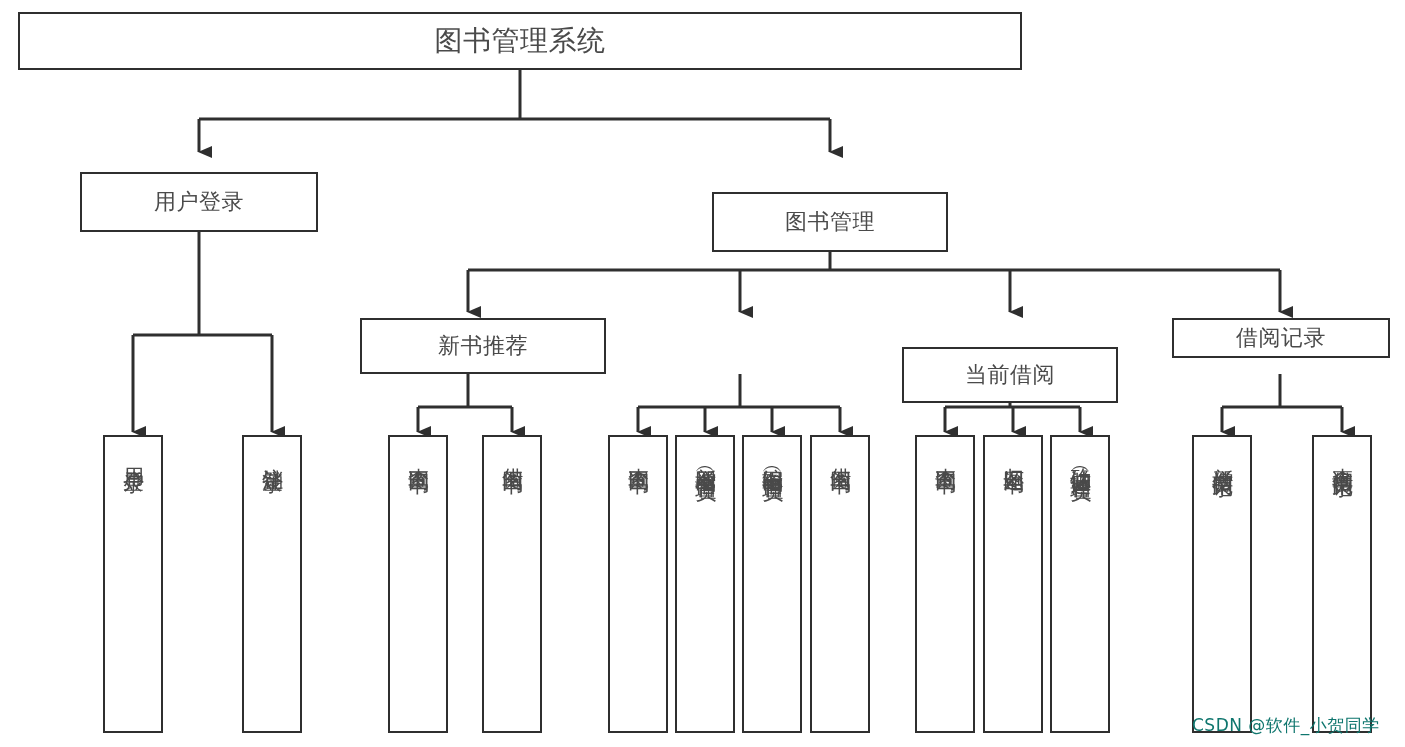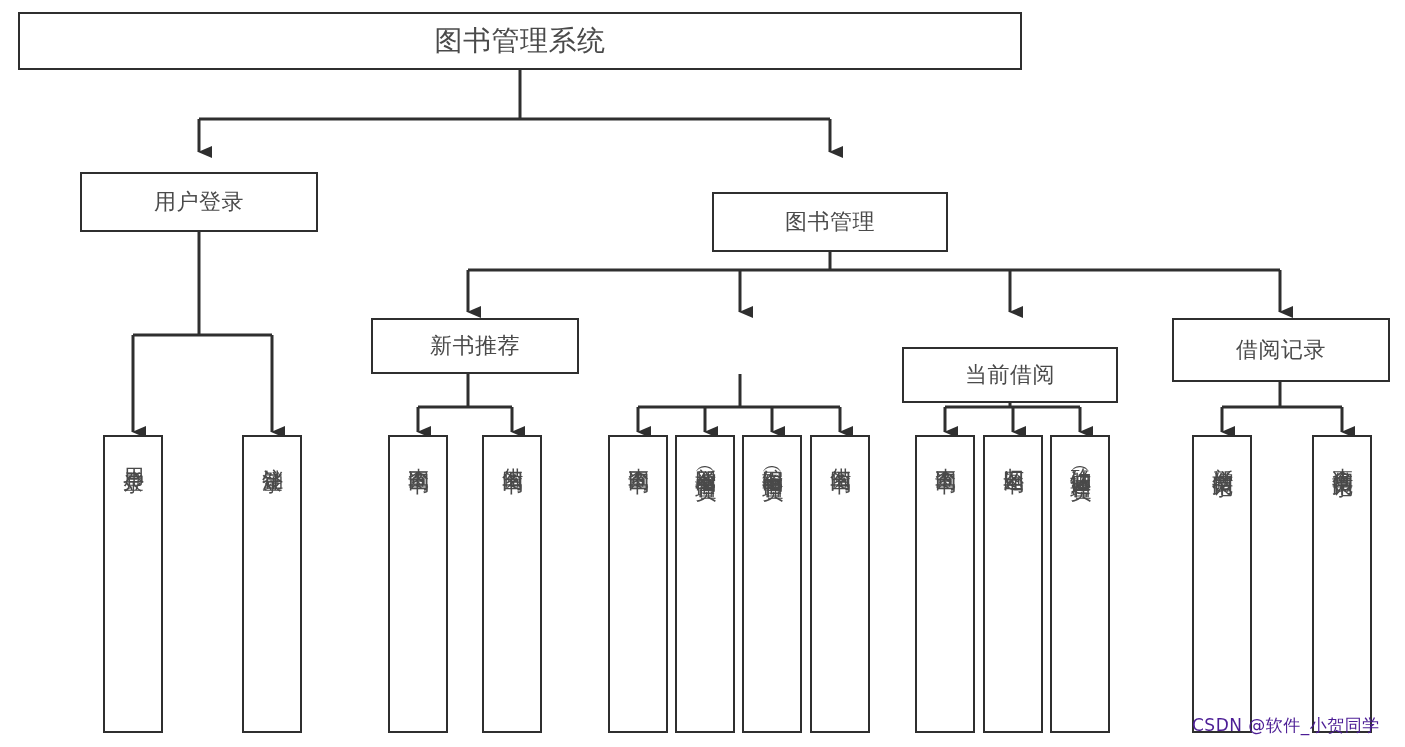--- a/index.html
+++ b/index.html
@@ -57,21 +57,21 @@
     writing-mode: vertical-rl;
     text-orientation: upright;
     white-space: nowrap;
     letter-spacing: 2px;
   }
   .watermark {
     position: absolute;
     left: 1192px;
     top: 714px;
     font-size: 17px;
-    color: #4c1d95;
+    color: #0f766e;
     white-space: nowrap;
     letter-spacing: 0.5px;
   }
 </style>
 </head>
 <body>
 
 <div id="canvas">
 
   <svg class="edges" viewBox="0 0 1405 747" xmlns="http://www.w3.org/2000/svg">
@@ -129,30 +129,30 @@
   </div>
 
   <div class="node horiz" style="left:80px; top:172px; width:238px; height:60px;">
     <span class="label">用户登录</span>
   </div>
 
   <div class="node horiz" style="left:712px; top:172px; width:236px; height:60px;margin-top:20px;">
     <span class="label">图书管理</span>
   </div>
 
-  <div class="node horiz" style="left:371px; top:318px; width:208px; height:56px;">
+  <div class="node horiz" style="left:360px; top:318px; width:246px; height:56px;">
     <span class="label">新书推荐</span>
   </div>
 
 
   <div class="node horiz" style="left:902px; top:318px; width:216px; height:56px;margin-top:29px;">
     <span class="label">当前借阅</span>
   </div>
 
-  <div class="node horiz" style="left:1172px; top:318px; width:218px; height:64px;">
+  <div class="node horiz" style="left:1172px; top:318px; width:218px; height:40px;">
     <span class="label">借阅记录</span>
   </div>
 
   <div class="node vert" style="left:103px; top:435px; width:60px; height:298px;">
     <span class="label">用户登录</span>
   </div>
 
   <div class="node vert" style="left:242px; top:435px; width:60px; height:298px;">
     <span class="label">注销登录</span>
   </div>

